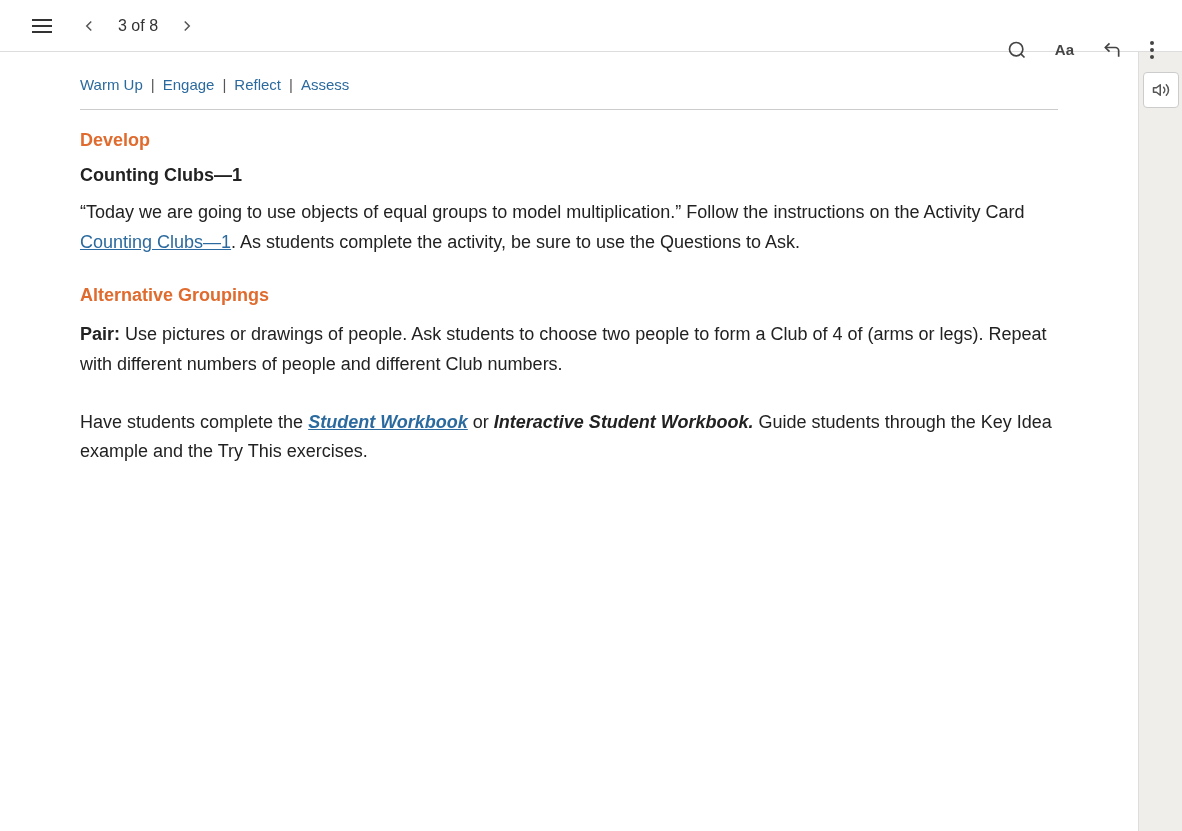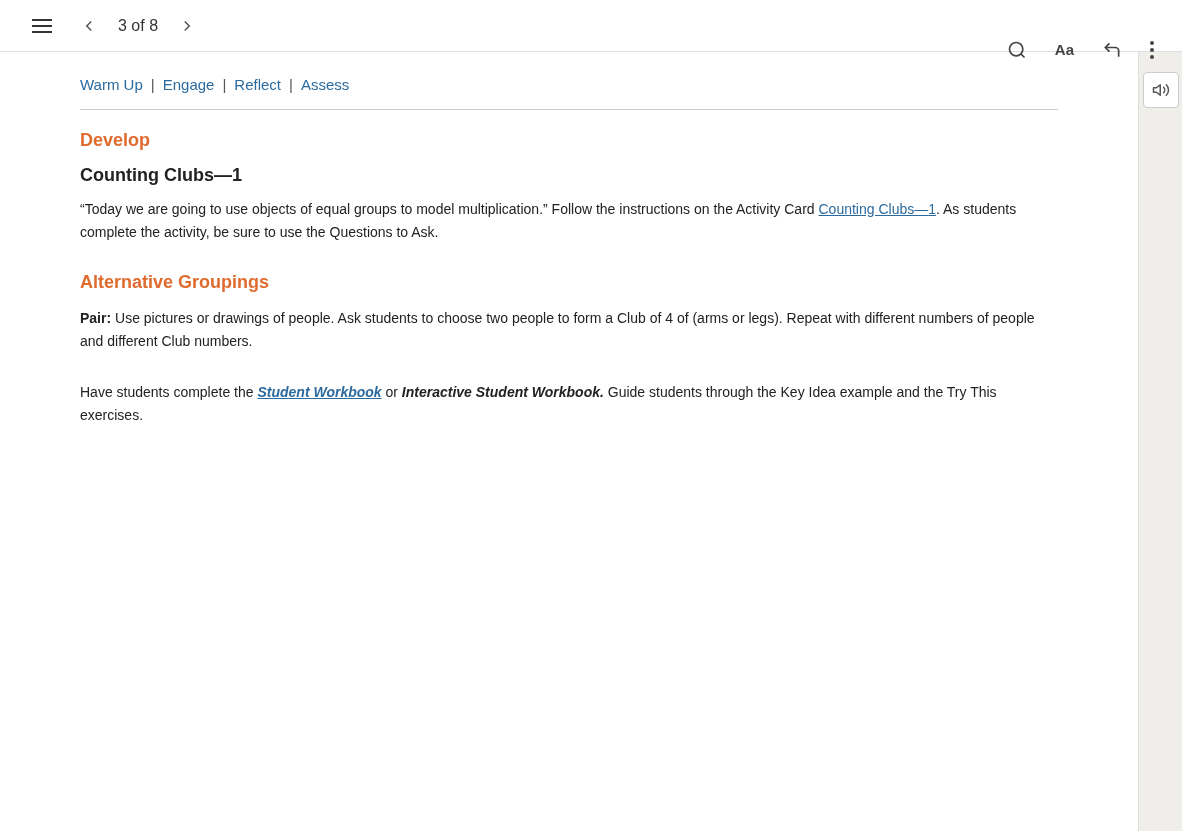--- a/index.html
+++ b/index.html
@@ -167,21 +167,21 @@
       font-family: Arial, sans-serif;
       font-size: 18px;
       font-weight: 700;
       color: #222;
       margin-bottom: 12px;
     }
 
     
     .body-text {
       font-family: Arial, sans-serif;
-      font-size: 14px;
+      font-size: 18px;
       line-height: 1.65;
       color: #222;
       margin-bottom: 28px;
     }
 
     .body-text a {
       color: #2b6a9e;
       text-decoration: underline;
     }
 

